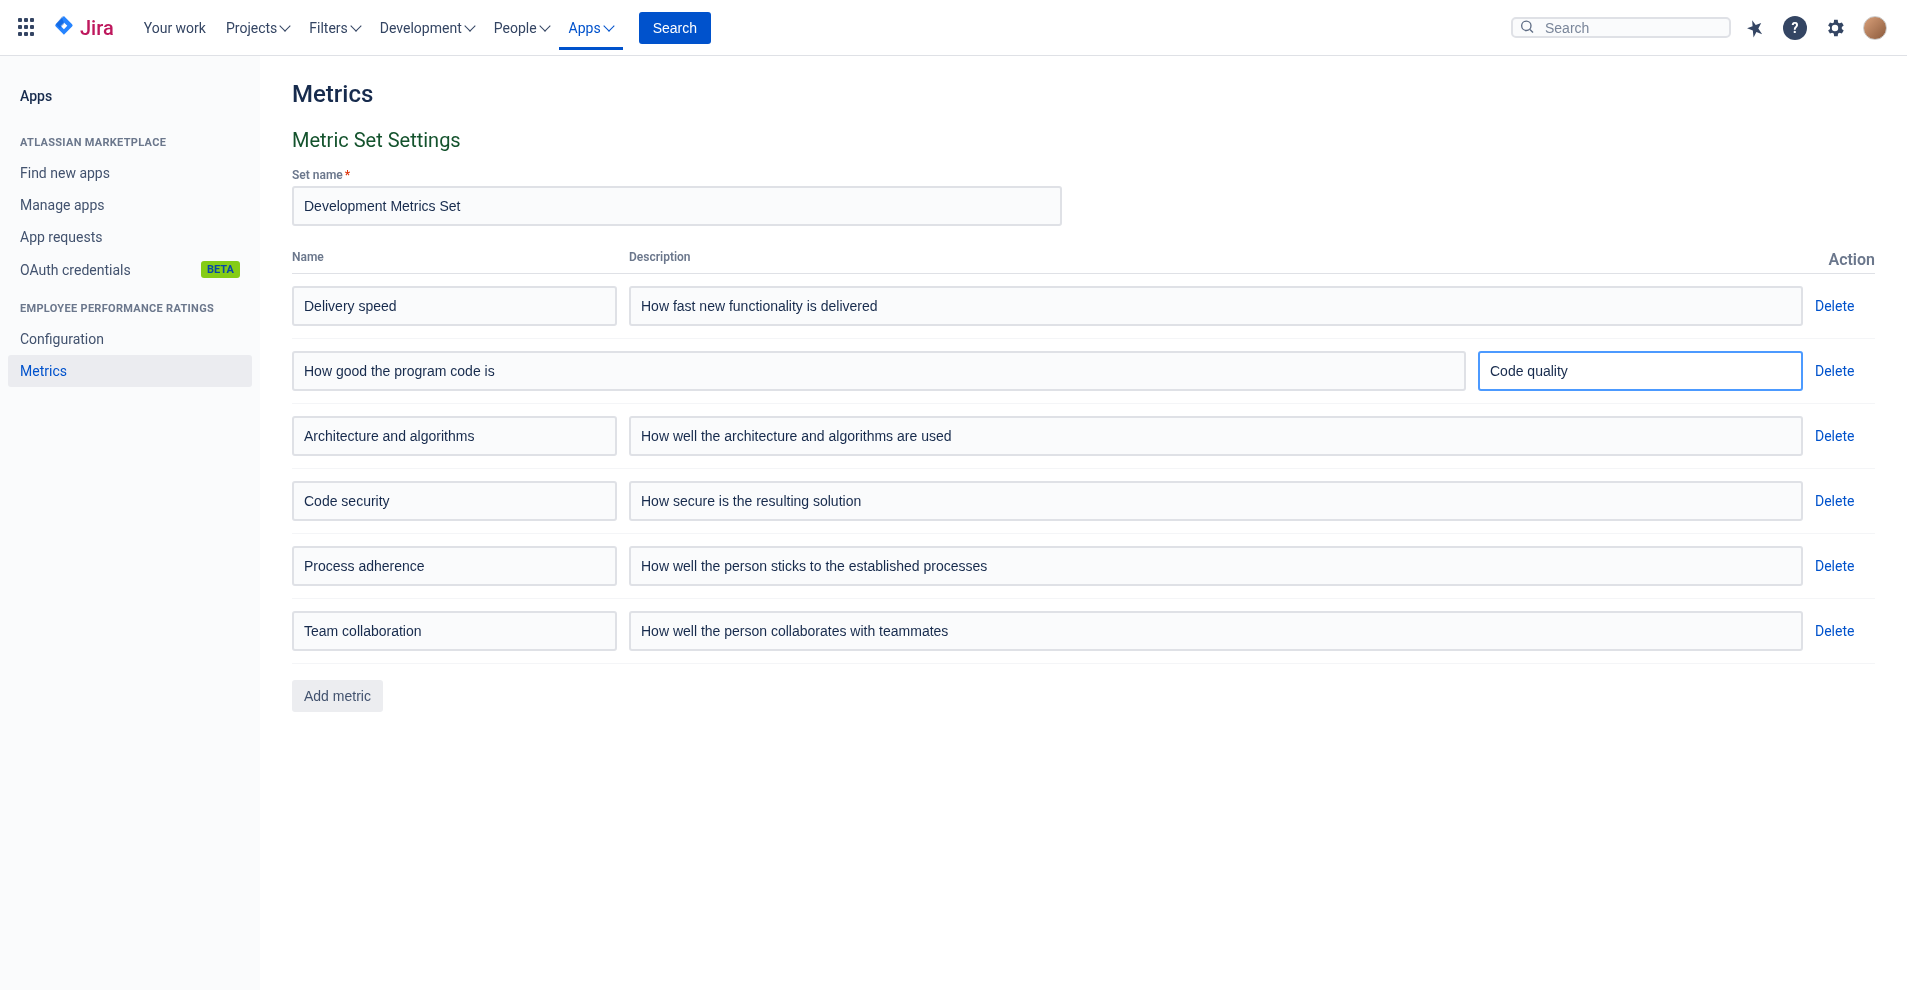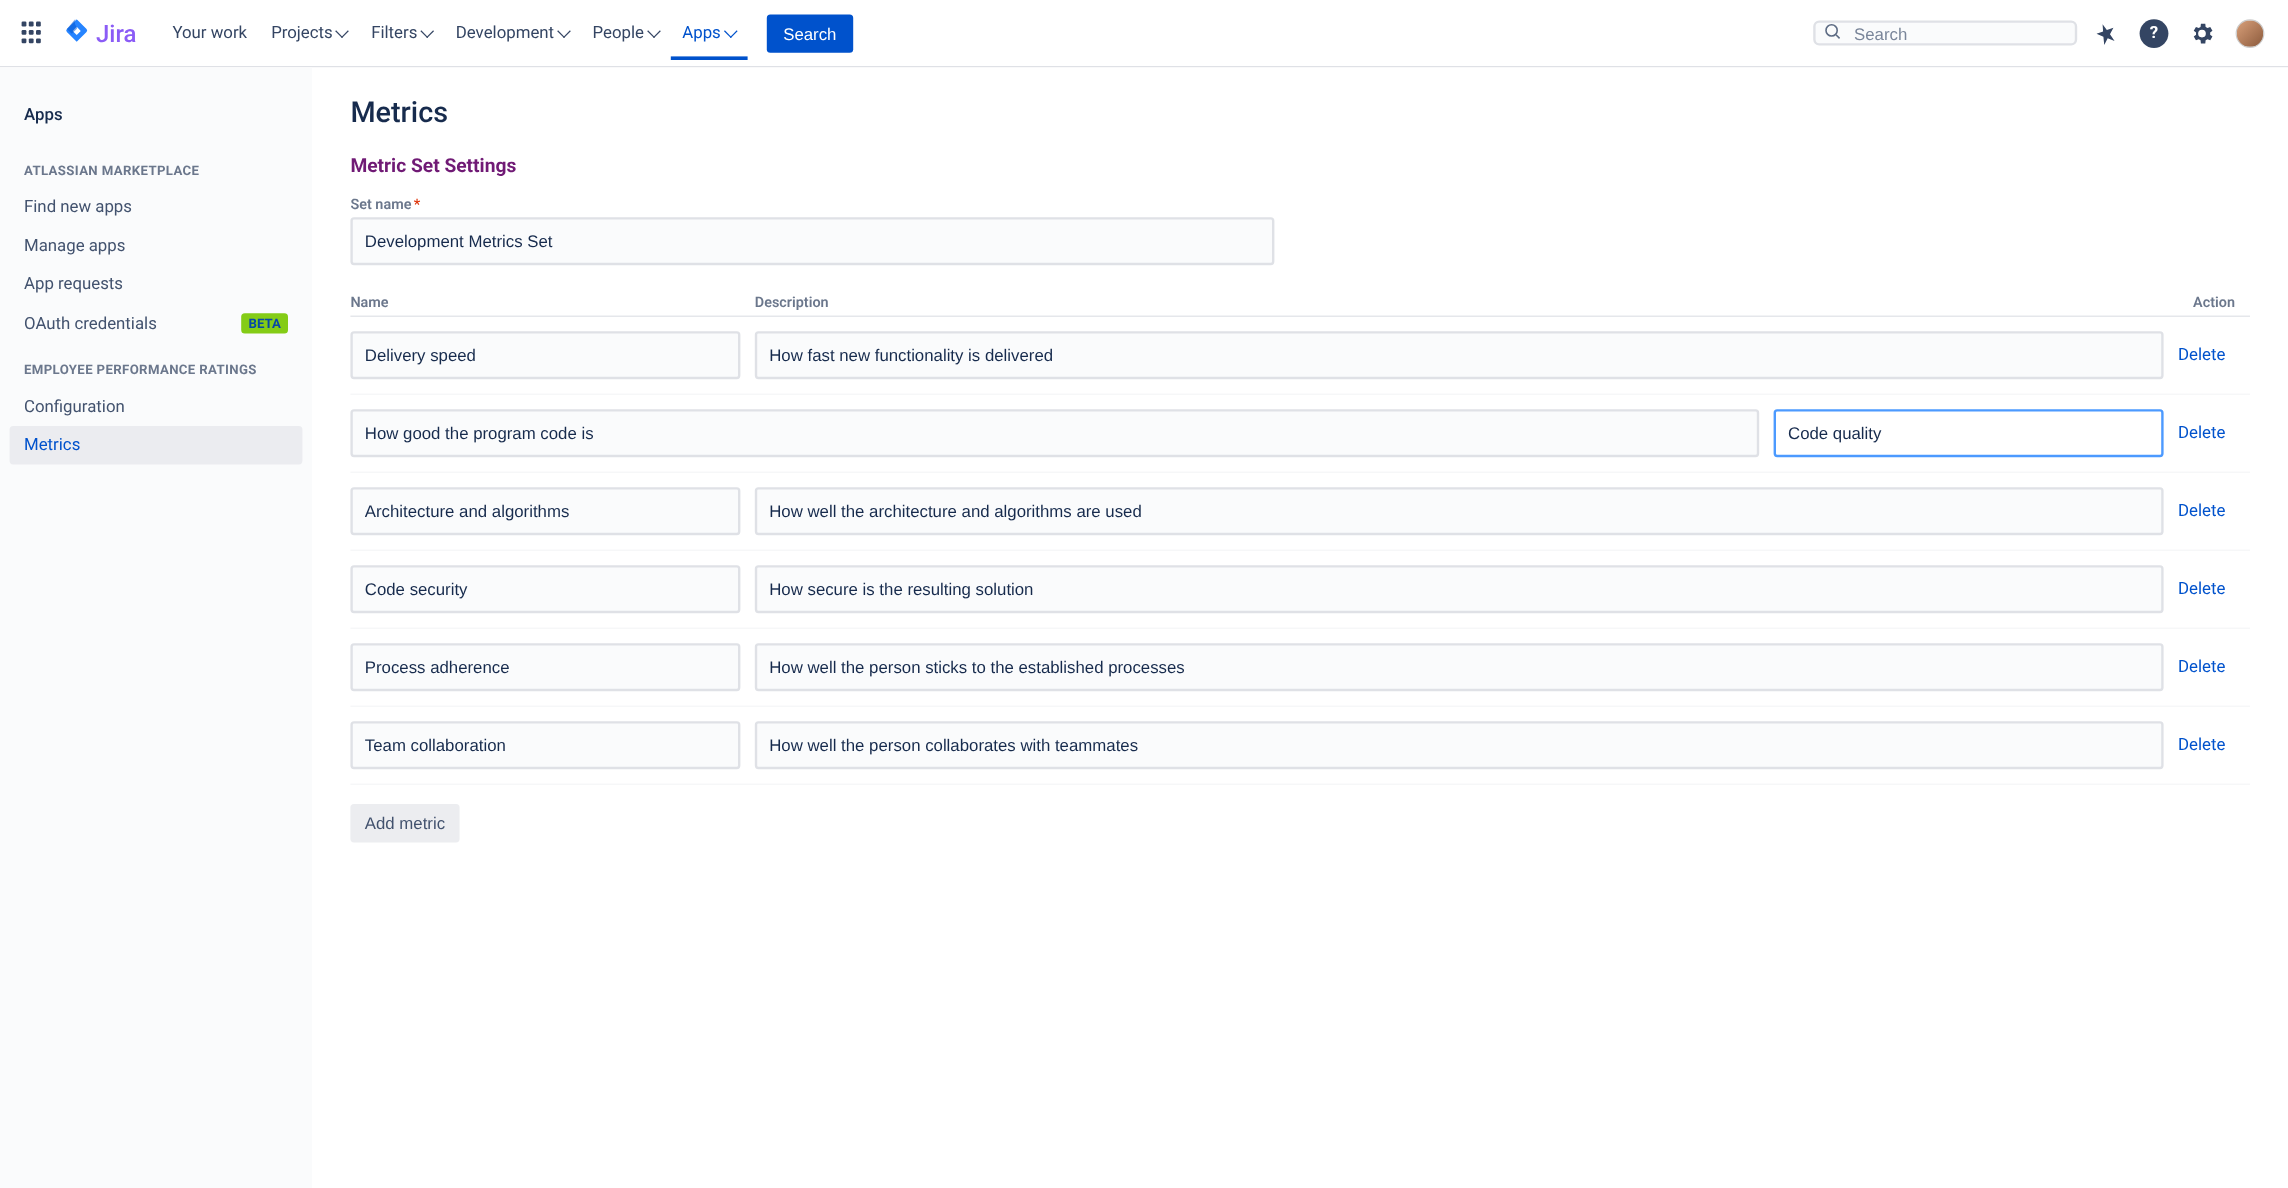--- a/index.html
+++ b/index.html
@@ -5,21 +5,21 @@
 * { box-sizing: border-box; margin: 0; padding: 0; }
 body { font-family: -apple-system, BlinkMacSystemFont, "Segoe UI", Roboto, Helvetica, Arial, sans-serif; font-size: 14px; color: #172B4D; background: #fff; }
 
 
 .topnav { display: flex; align-items: center; height: 56px; padding: 0 16px; border-bottom: 1px solid #DFE1E6; }
 .topnav-left { display: flex; align-items: center; gap: 4px; }
 .app-switcher { width: 24px; height: 24px; display: flex; flex-wrap: wrap; gap: 2px; padding: 2px; margin-right: 8px; cursor: pointer; }
 .app-switcher span { width: 4px; height: 4px; background: #344563; border-radius: 1px; }
 .jira-logo { display: flex; align-items: center; gap: 4px; margin-right: 16px; cursor: pointer; }
 .jira-logo svg { width: 24px; height: 24px; }
-.jira-logo-text { font-size: 20px; font-weight: 500; color: #8b5cf6; }
+.jira-logo-text { font-size: 20px; font-weight: 500; color: #be185d; }
 .nav-item { padding: 4px 10px; font-size: 14px; color: #344563; cursor: pointer; display: flex; align-items: center; gap: 4px; height: 44px; border-bottom: 3px solid transparent; border-top: 3px solid transparent; }
 .nav-item.active { color: #0052CC; border-bottom-color: #0052CC; }
 .chevron { width: 8px; height: 8px; border-right: 1.5px solid currentColor; border-bottom: 1.5px solid currentColor; transform: rotate(45deg); margin-top: -4px; }
 .create-btn { background: #0052CC; color: #fff; border: none; border-radius: 3px; padding: 8px 14px; font-size: 14px; font-weight: 500; margin-left: 12px; cursor: pointer; }
 .topnav-right { margin-left: auto; display: flex; align-items: center; gap: 8px; }
 .search-box { position: relative; }
 .search-box input { width: 220px; height: 21px; border: 2px solid #DFE1E6; border-radius: 5px; padding: 0 10px 0 32px; font-size: 14px; background: #FAFBFC; }
 .search-box input::placeholder { color: #7A869A; }
 .search-icon-wrap { position: absolute; left: 8px; top: 50%; transform: translateY(-50%); color: #5E6C84; }
 .icon-btn { width: 32px; height: 32px; border-radius: 50%; display: flex; align-items: center; justify-content: center; cursor: pointer; color: #344563; }
@@ -30,30 +30,30 @@
 .body-row { display: flex; }
 .sidebar { width: 260px; background: #FAFBFC; padding: 24px 8px; min-height: calc(100vh - 56px); }
 .sidebar-title { font-size: 14px; font-weight: 500; padding: 8px 12px 16px; color: #172B4D; }
 .sidebar-heading { font-size: 11px; font-weight: 700; color: #6B778C; letter-spacing: 0.3px; padding: 16px 12px 8px; text-transform: uppercase; }
 .sidebar-item { display: flex; align-items: center; justify-content: space-between; padding: 8px 12px; border-radius: 3px; cursor: pointer; color: #42526E; font-size: 14px; }
 .sidebar-item.active { background: #EBECF0; color: #0052CC; }
 .beta-badge { background: #84cc16; color: #0747A6; font-size: 11px; font-weight: 700; padding: 2px 6px; border-radius: 3px; }
 
 .content { flex: 1; padding: 24px 32px; }
 .page-title { font-size: 24px; font-weight: 500; color: #172B4D; margin-bottom: 20px; }
-.section-title { font-size: 16px; font-weight: 700; color: #701a75; margin-bottom: 16px; }
+.section-title { font-size: 20px; font-weight: 400; color: #14532d; margin-bottom: 16px; }
 
 .field-label { font-size: 12px; color: #6B778C; font-weight: 600; margin-bottom: 4px; display: block; }
 .required-star { color: #DE350B; margin-left: 2px; }
 .text-input { width: 770px; max-width: 100%; height: 40px; border: 2px solid #DFE1E6; border-radius: 3px; padding: 0 10px; font-size: 14px; background: #FAFBFC; color: #172B4D; margin-bottom: 24px; }
 
 .table-header { display: flex; gap: 12px; padding-bottom: 4px; border-bottom: 1px solid #DFE1E6; }
 .col-name { width: 325px; font-size: 12px; font-weight: 600; color: #6B778C; }
 .col-desc { flex: 1; font-size: 12px; font-weight: 600; color: #6B778C; }
-.col-action { width: 60px; font-size: 12px; font-weight: 600; color: #6B778C; text-align: center; }
+.col-action { width: 60px; font-size: 16px; font-weight: 600; color: #6B778C; text-align: right; }
 
 .metric-row { display: flex; gap: 12px; align-items: center; padding: 12px 0; border-bottom: 1px solid #F4F5F7; }
 .metric-input { height: 40px; border: 2px solid #DFE1E6; border-radius: 3px; padding: 0 10px; font-size: 14px; background: #FAFBFC; color: #172B4D; }
 .metric-input.name-cell { width: 325px; }
 .metric-input.desc-cell { flex: 1; }
 .metric-input.focused { border-color: #4C9AFF; background: #fff; }
 .delete-link { width: 60px; color: #0052CC; cursor: pointer; font-size: 14px; }
 
 .add-btn { margin-top: 16px; background: rgba(9,30,66,0.08); color: #42526E; border: none; border-radius: 3px; padding: 8px 12px; font-size: 14px; cursor: pointer; }
 </style>

